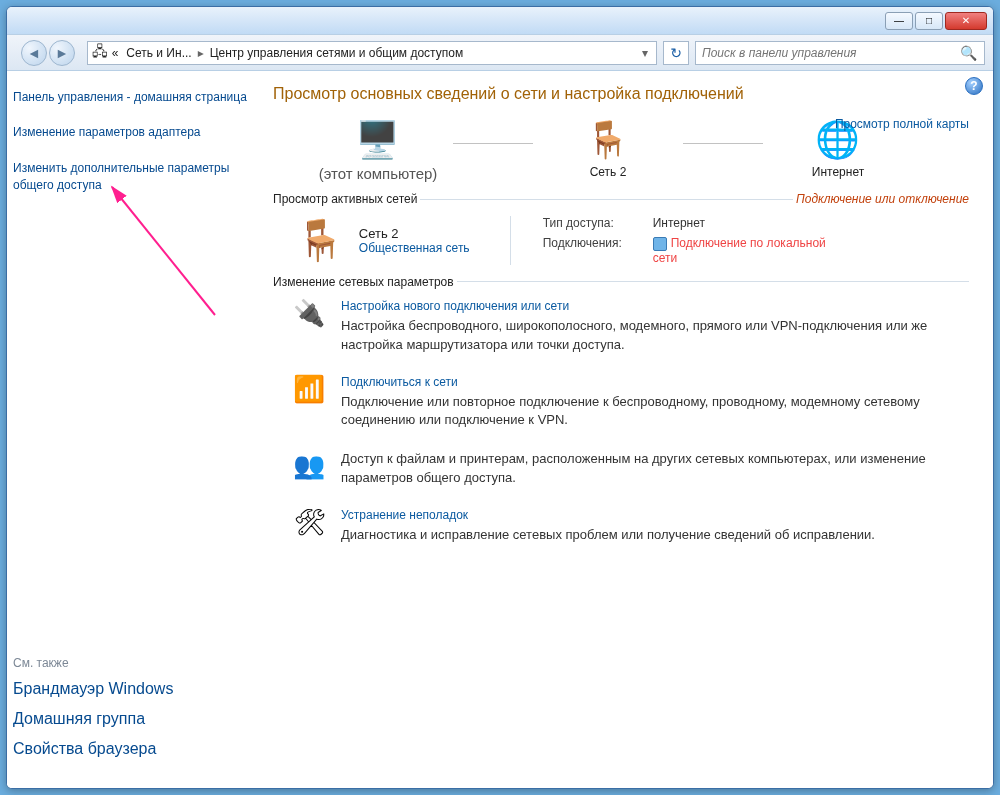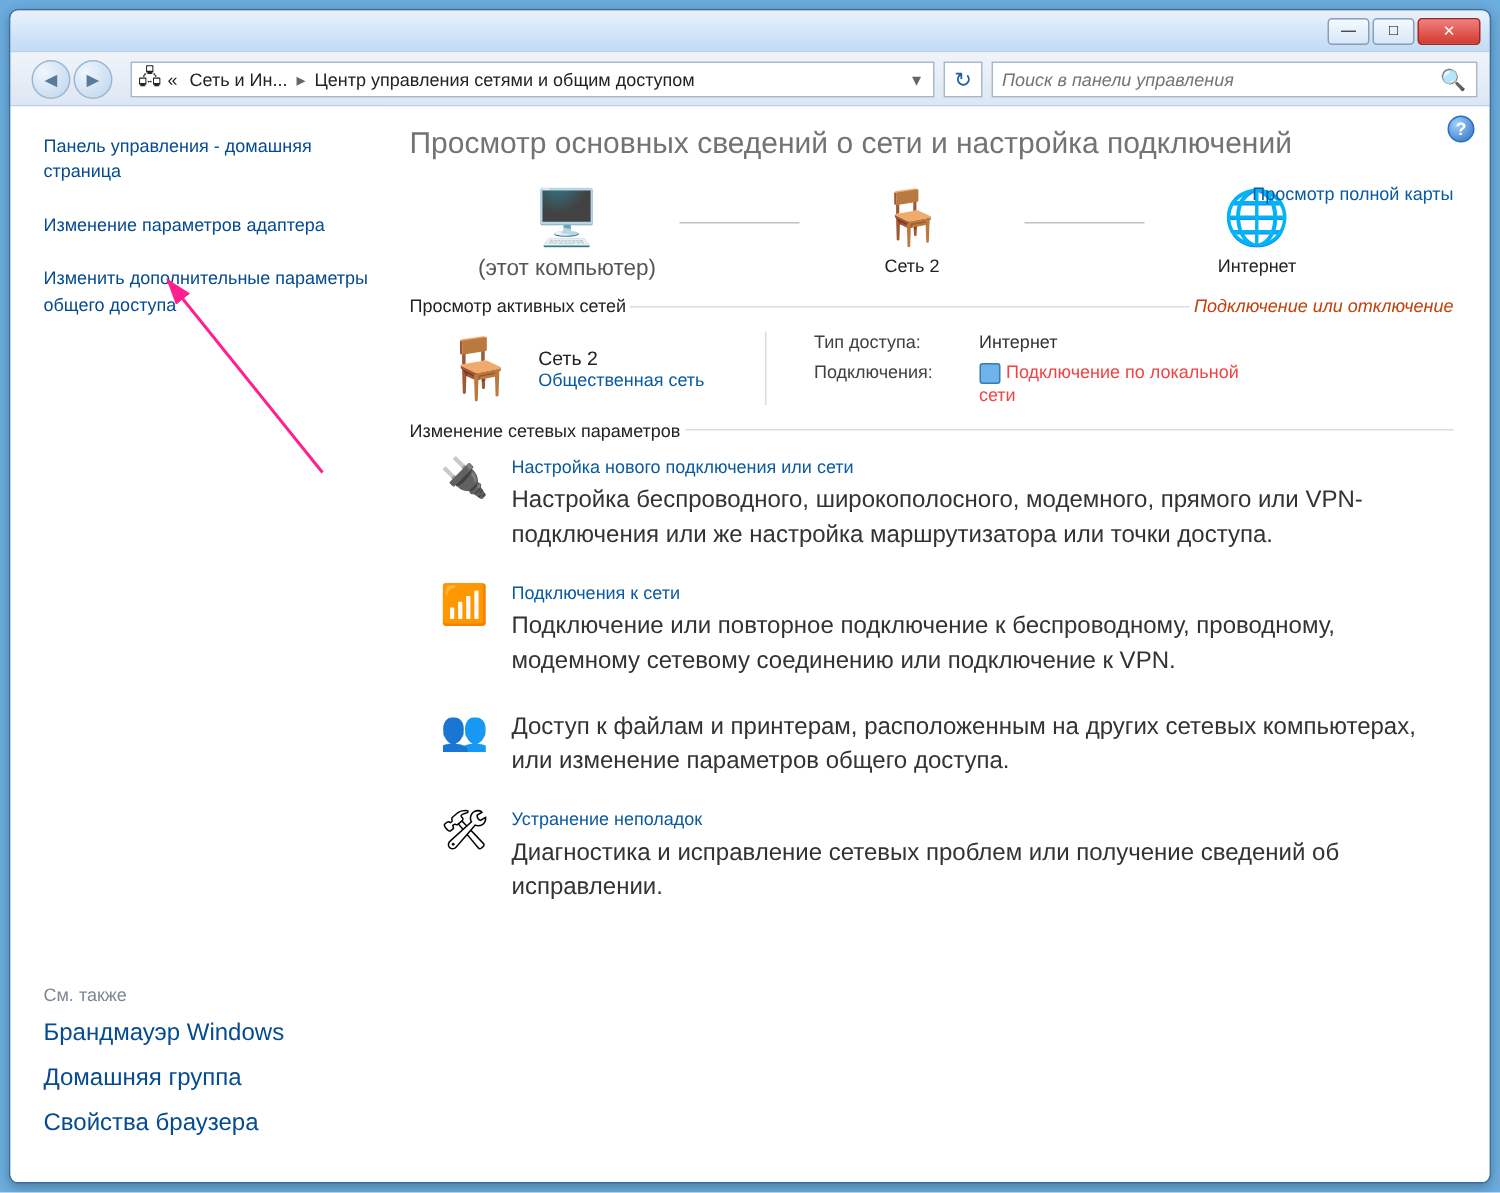--- a/index.html
+++ b/index.html
@@ -87,21 +87,21 @@
   .bc-dropdown { margin-left:auto; color:#666; padding:0 4px;}
   .refresh {
     width: 26px; height: 24px;
     border: 1px solid #a6b8cc;
     background: #fff;
     display:flex; align-items:center; justify-content:center;
     color: #1b5fa6;
     font-size: 14px;
   }
   .searchbox {
-    width: 324px; height: 24px;
+    width: 290px; height: 24px;
     border: 1px solid #a6b8cc;
     background: #fff;
     display: flex; align-items: center;
     padding: 0 6px;
     color: #888;
     font-style: italic;
   }
   .searchbox input {
     border: none; outline: none; flex: 1;
     font-style: italic; color: #888; font-size: 12px;
@@ -110,21 +110,21 @@
   .content {
     flex: 1;
     display: flex;
     background: #fff;
     overflow: hidden;
   }
   .sidebar {
     width: 248px;
     background: #fff;
     border-right: 0;
-    padding: 18px 0 18px 22px;
+    padding: 18px 0 18px 6px;
     display: flex;
     flex-direction: column;
   }
   .sidebar .link-block {
     color: #064a8f;
     font-size: 12px;
     margin-bottom: 18px;
     line-height: 1.45;
     cursor: pointer;
   }
@@ -148,22 +148,22 @@
   }
   .help-icon {
     position:absolute; top:6px; right:10px;
     width:18px; height:18px; border-radius:50%;
     background: radial-gradient(circle at 35% 30%, #a4d0ff, #2a6fc0);
     color: #fff; font-weight: bold; font-size:12px;
     display:flex; align-items:center; justify-content:center;
     border:1px solid #2a6fc0;
   }
   h1.page-title {
-    color: #737373;
-    font-size: 20px;
+    color: #a16207;
+    font-size: 16px;
     font-weight: normal;
     margin-bottom: 14px;
   }
   .map-row {
     display: flex;
     align-items: flex-start;
     gap: 10px;
     position:relative;
     margin-bottom: 8px;
   }
@@ -224,21 +224,21 @@
     gap: 14px;
     margin-bottom: 20px;
   }
   .task-icon {
     width: 34px; height: 30px;
     display:flex; align-items:center; justify-content:center;
     font-size: 26px;
   }
   .task-body { flex:1; }
   .task-title { color:#0b5aa0; font-size:12px; cursor:pointer; margin-bottom:4px;}
-  .task-desc { color:#333; font-size:16px; line-height:1.45; }
+  .task-desc { color:#333; font-size:13px; line-height:1.45; }
   
   .ann-arrow {
     position: absolute;
     top: 185px; left: 40px;
     width: 190px; height: 140px;
     pointer-events: none;
   }
   
   .pc-icon { color:#4d7dc1; }
   .globe-icon { color:#2a74c0; }
@@ -344,21 +344,21 @@
         <div class="task">
           <div class="task-icon">🔌</div>
           <div class="task-body">
             <div class="task-title">Настройка нового подключения или сети</div>
             <div class="task-desc">Настройка беспроводного, широкополосного, модемного, прямого или VPN-подключения или же настройка маршрутизатора или точки доступа.</div>
           </div>
         </div>
         <div class="task">
           <div class="task-icon">📶</div>
           <div class="task-body">
-            <div class="task-title">Подключения к сети</div>
+            <div class="task-title">Подключиться к сети</div>
             <div class="task-desc">Подключение или повторное подключение к беспроводному, проводному, модемному сетевому соединению или подключение к VPN.</div>
           </div>
         </div>
         <div class="task">
           <div class="task-icon">👥</div>
           <div class="task-body">
             <div class="task-desc">Доступ к файлам и принтерам, расположенным на других сетевых компьютерах, или изменение параметров общего доступа.</div>
           </div>
         </div>
         <div class="task">

